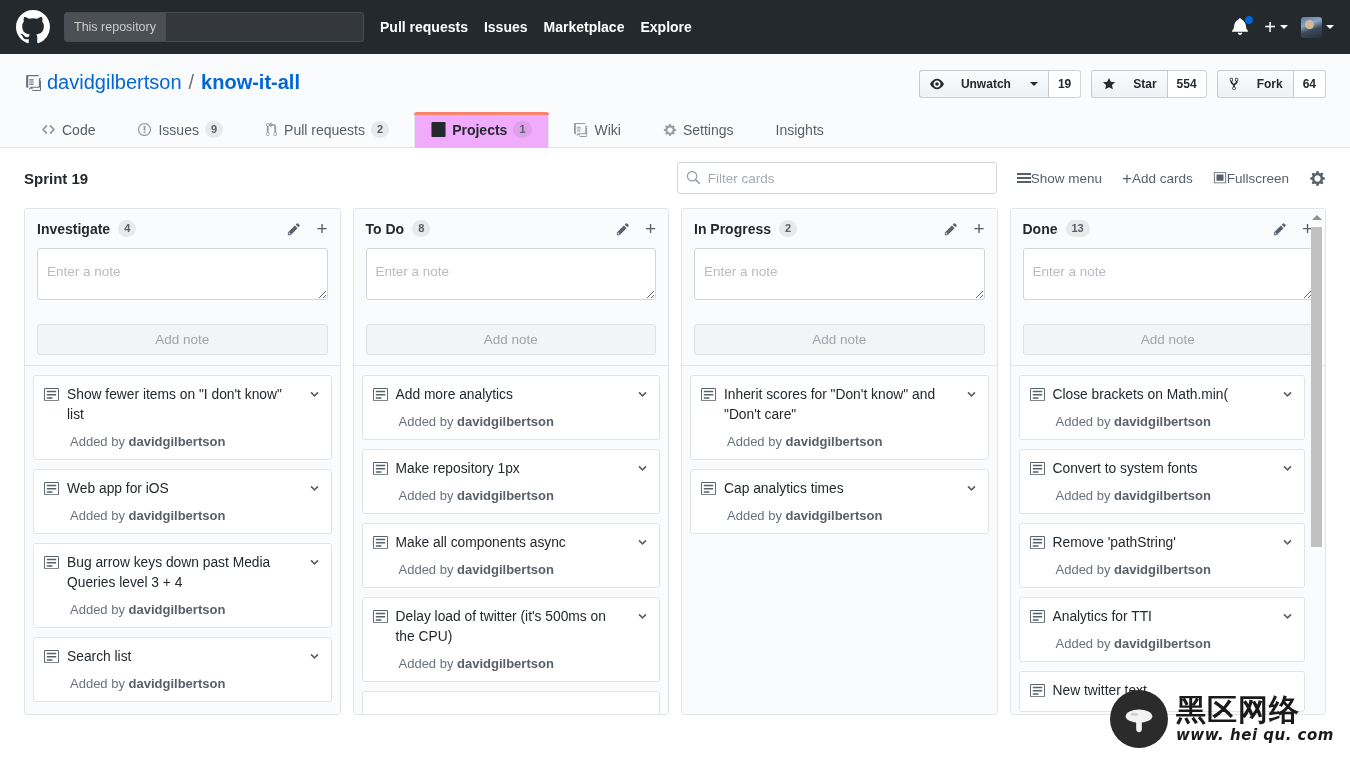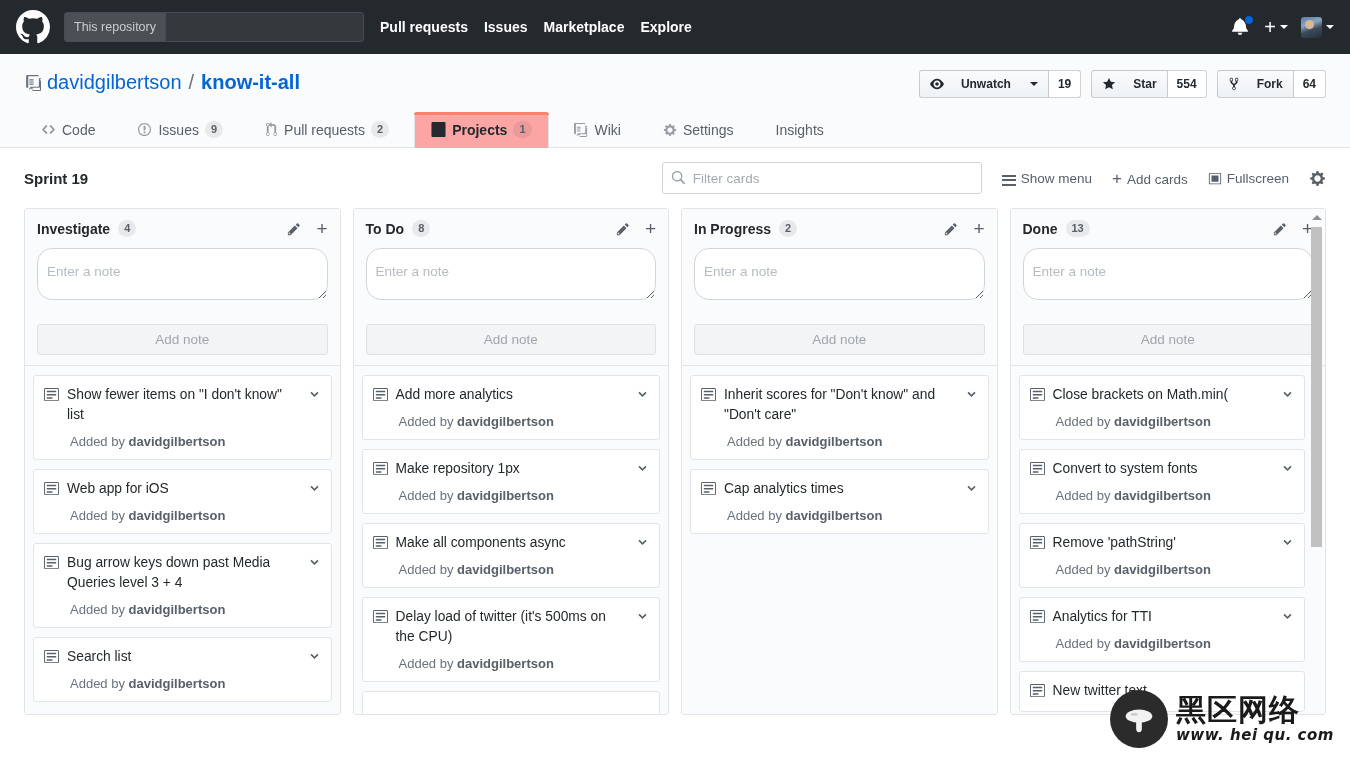--- a/index.html
+++ b/index.html
@@ -181,21 +181,21 @@
     color: #586069;
     border: 1px solid transparent;
     border-bottom: 0;
     position: relative;
     top: 1px;
     text-decoration: none;
     white-space: nowrap;
   }
   .repo-tab svg { fill: #959da5; display:block; }
   .repo-tab.selected {
-    background: #fca5a5;
+    background: #f0abfc;
     border-color: #e1e4e8;
     border-radius: 3px 3px 0 0;
     color: #24292e;
     font-weight: 600;
   }
   .repo-tab.selected svg { fill: #24292e; }
   .repo-tab.selected::before {
     content: "";
     position: absolute;
     left: -1px; right: -1px; top: -1px;
@@ -249,21 +249,21 @@
     font-size: 13.5px;
     font-family: "Liberation Sans", sans-serif;
     color: #24292e;
     background: #fff;
     border: 1px solid #d1d5da;
     border-radius: 3px;
     outline: none;
   }
   .filter-input::placeholder { color: #a3aab1; }
   .tool-link {
-    display: flex; align-items: flex-end; gap: 5px;
+    display: flex; align-items: center; 
     font-size: 13.5px;
     color: #586069;
     text-decoration: none;
     white-space: nowrap;
   }
   .tool-link svg { fill: #586069; display:block; }
   .hamburger {
     display: inline-flex; flex-direction: column; justify-content: center; gap: 2.5px;
     width: 14px;
   }
@@ -324,21 +324,21 @@
   .note-input {
     display: block;
     width: 100%;
     height: 52px;
     padding: 15px 9px;
     font-size: 13.5px;
     font-family: "Liberation Sans", sans-serif;
     color: #24292e;
     background: #fff;
     border: 1px solid #d1d5da;
-    border-radius: 15px;
+    border-radius: 3px;
     resize: vertical;
     outline: none;
   }
   .note-input::placeholder { color: #b6bcc2; }
   .add-note-btn {
     display: block;
     width: 100%;
     margin-top: 24px;
     margin-bottom: 10px;
     height: 31px;

